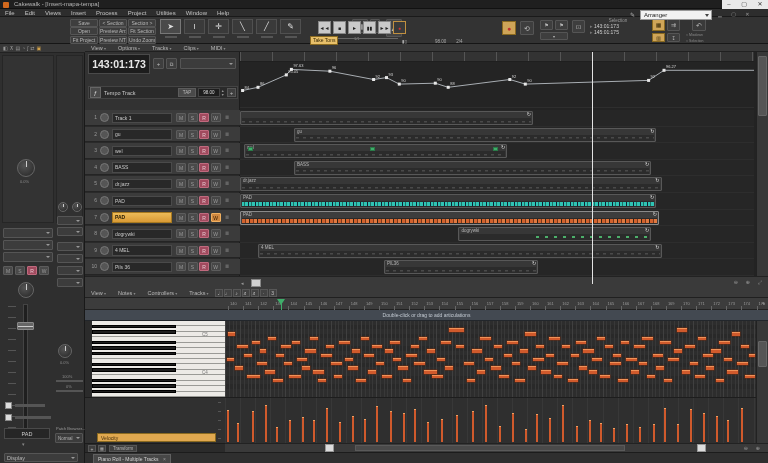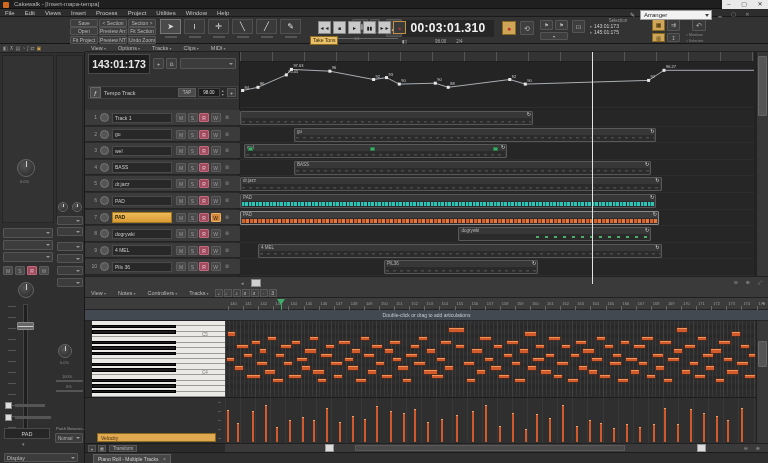--- a/index.html
+++ b/index.html
@@ -118,21 +118,20 @@
     <div class="menu-item">Help</div>
   </div>
 
 <div class="ctrlbar" id="ctrlbar">
 
   <div class="cb-btn" style="left:352px;top:2px;width:16px;height:14px;font-size:7px;line-height:13px">▦</div>
   <div class="cb-btn" style="left:370px;top:2px;width:10px;height:14px;font-size:6px;line-height:13px">▪</div>
   <div class="tiny" style="position:absolute;left:354px;top:19px">1/1</div>
   <div class="cb-btn" style="left:386px;top:2px;width:16px;height:18px;font-size:8px;line-height:17px;background:#444">▲</div>
 
-  <div class="time-big">00:03:01.310</div>
   <div class="time-sub">
     <span>▮▯</span>
     <span style="margin-left:24px">98.00</span>
     <span style="margin-left:6px">2/4</span>
   </div>
 
   <div class="tan-btn" style="left:502px;top:4px;width:14px;height:14px;font-size:7px;line-height:13px"><span style="color:#c03030">●</span></div>
   <div class="cb-btn" style="left:520px;top:4px;width:14px;height:14px;font-size:7px;line-height:13px">⟲</div>
   <div class="cb-btn" style="left:540px;top:3px;width:13px;height:10px;font-size:5px;line-height:9px">⚑</div>
   <div class="cb-btn" style="left:555px;top:3px;width:13px;height:10px;font-size:5px;line-height:9px">⚑</div>

